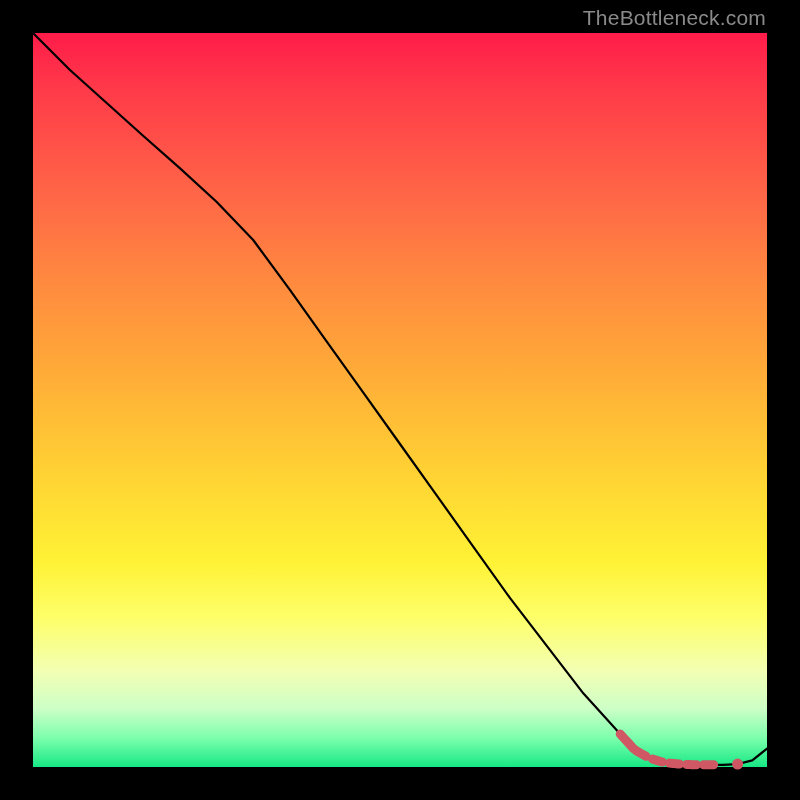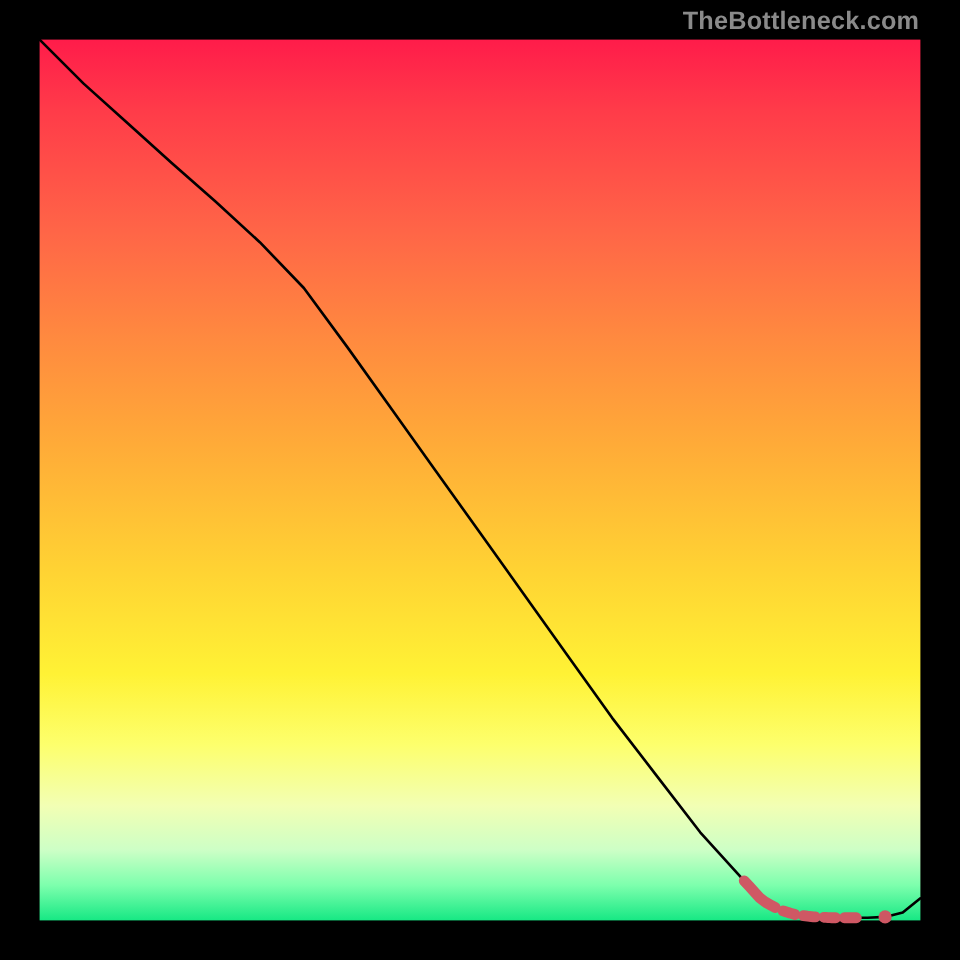--- a/index.html
+++ b/index.html
@@ -41,21 +41,21 @@
       #7dffad 96%,
       #17e884 100%
     );
   }
   .watermark {
     position: absolute;
     top: 6px;
     right: 34px;
     color: #8a8a8a;
     font-size: 21px;
-    font-weight: 700;
+    font-weight: 400;
     letter-spacing: 0.2px;
     user-select: none;
   }
   svg.overlay {
     position: absolute;
     left: 33px;
     top: 33px;
     width: 734px;
     height: 734px;
     overflow: visible;

